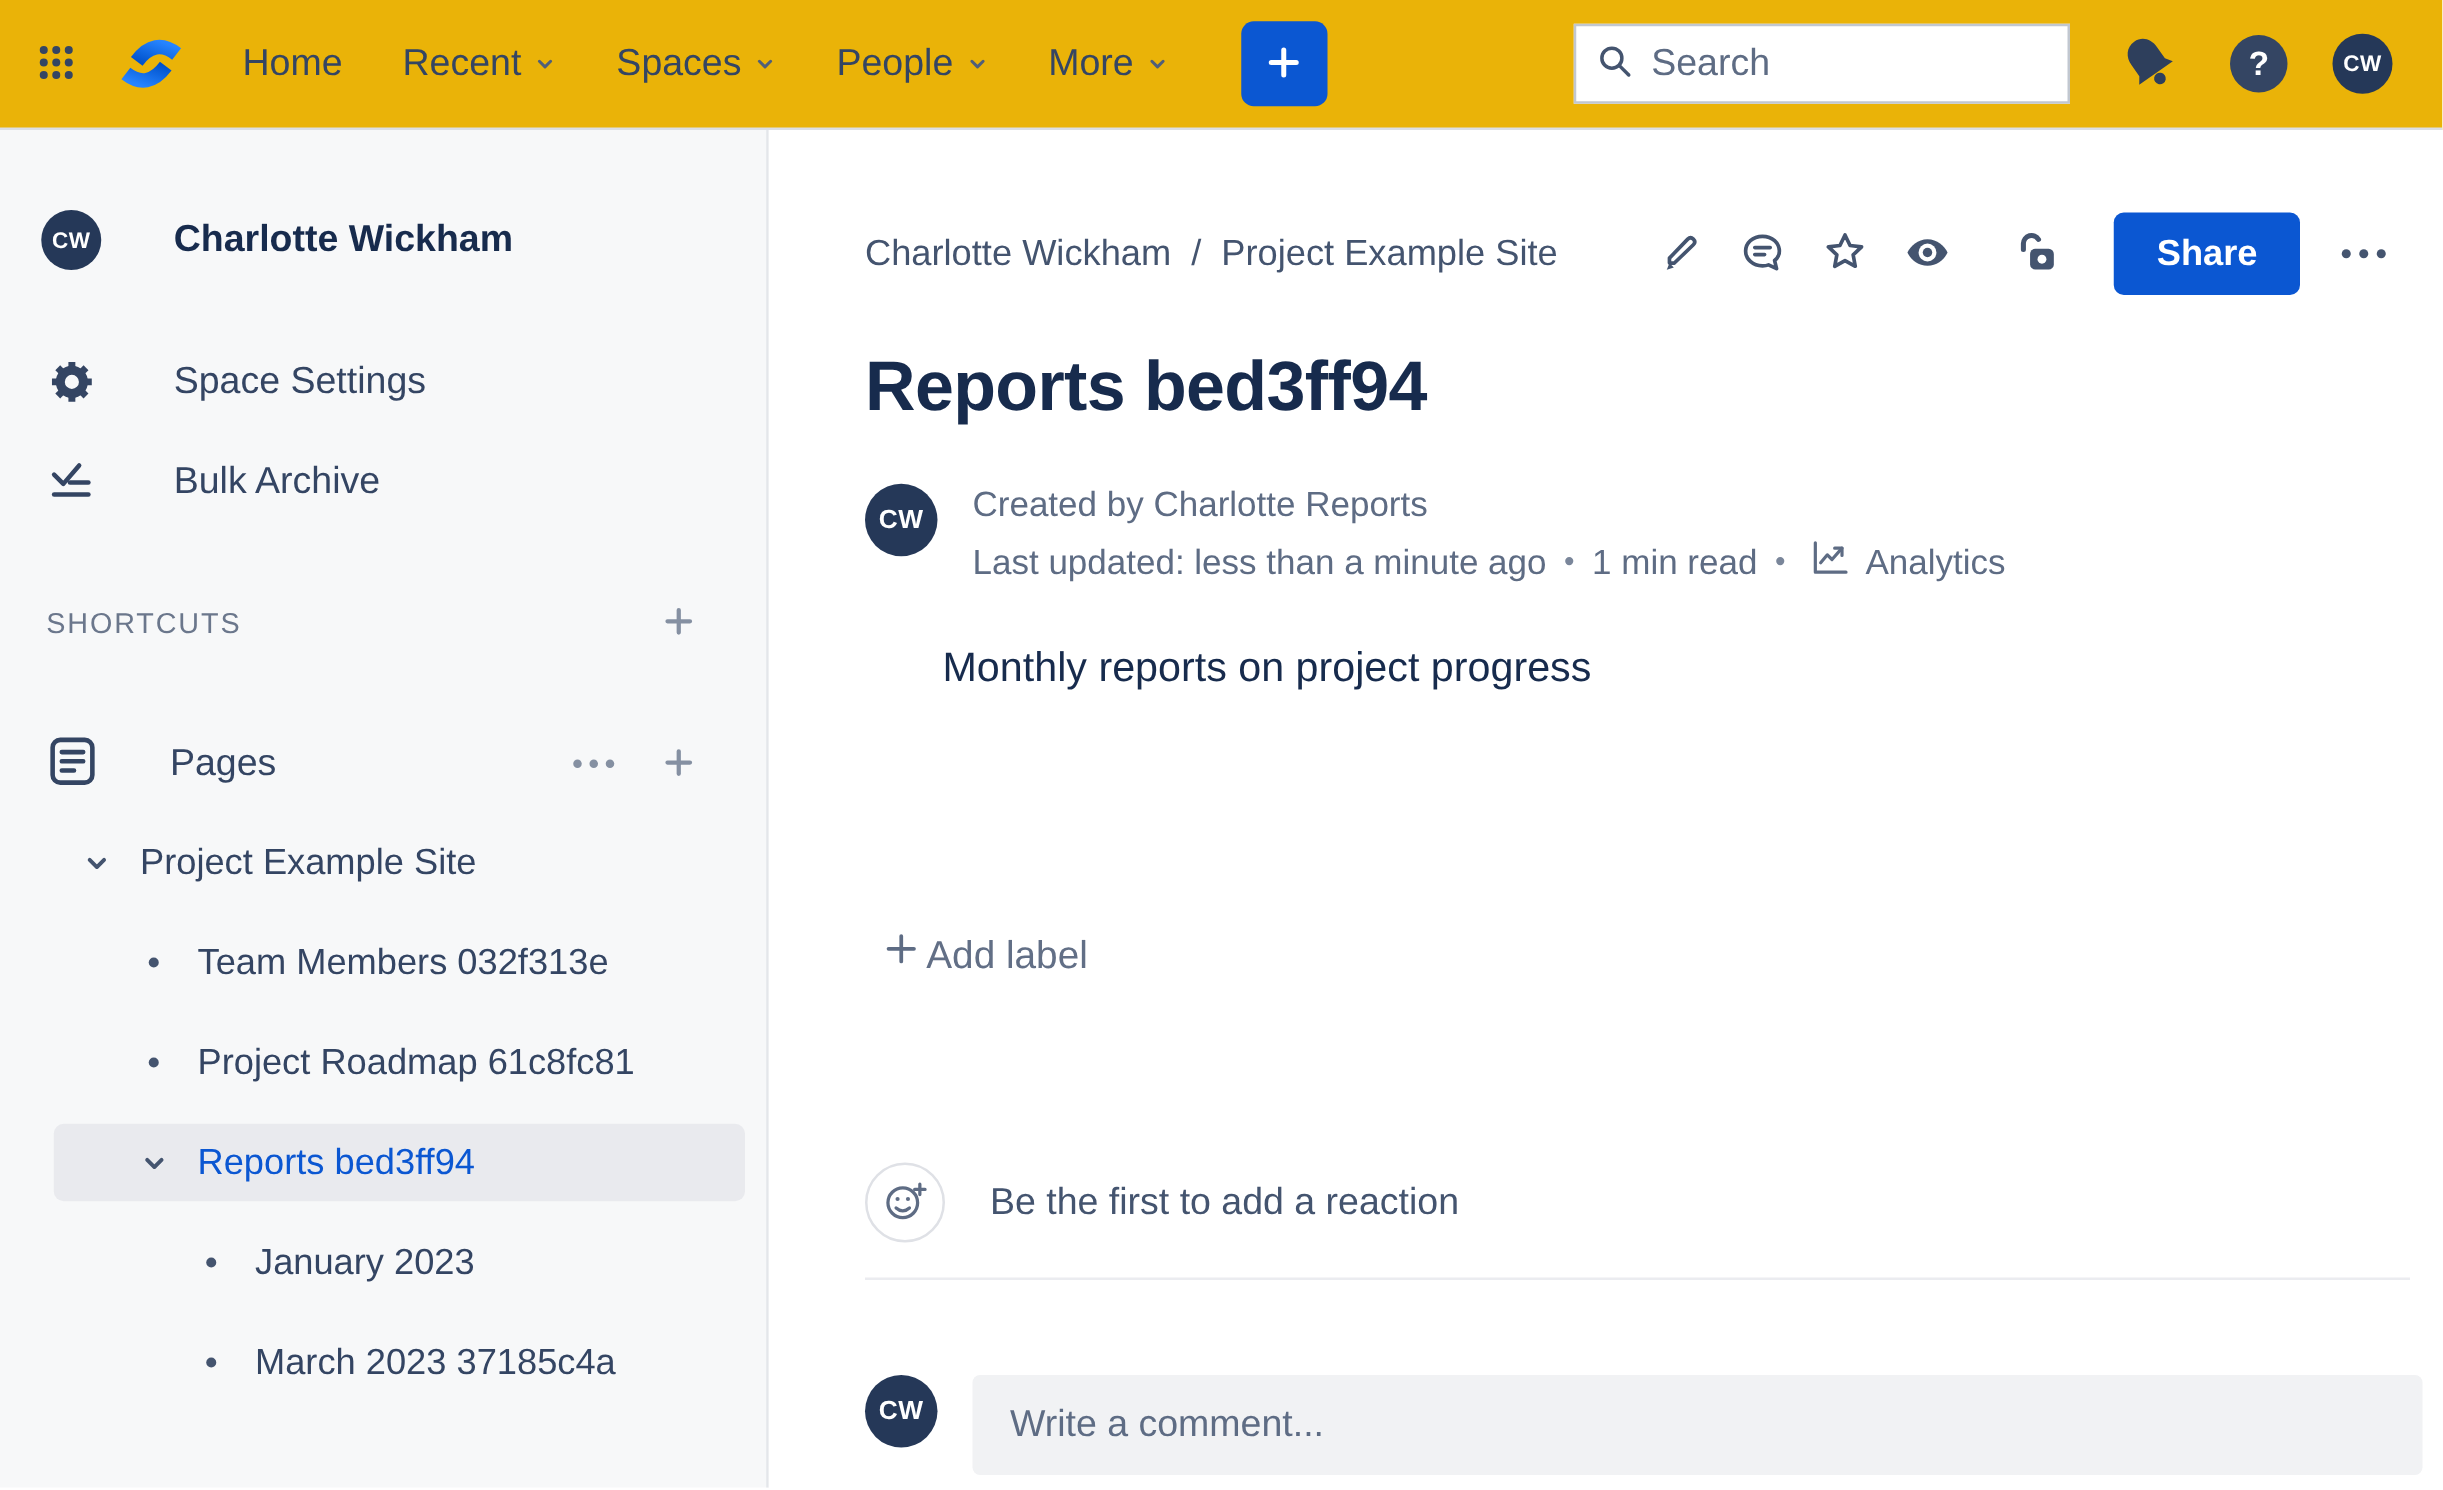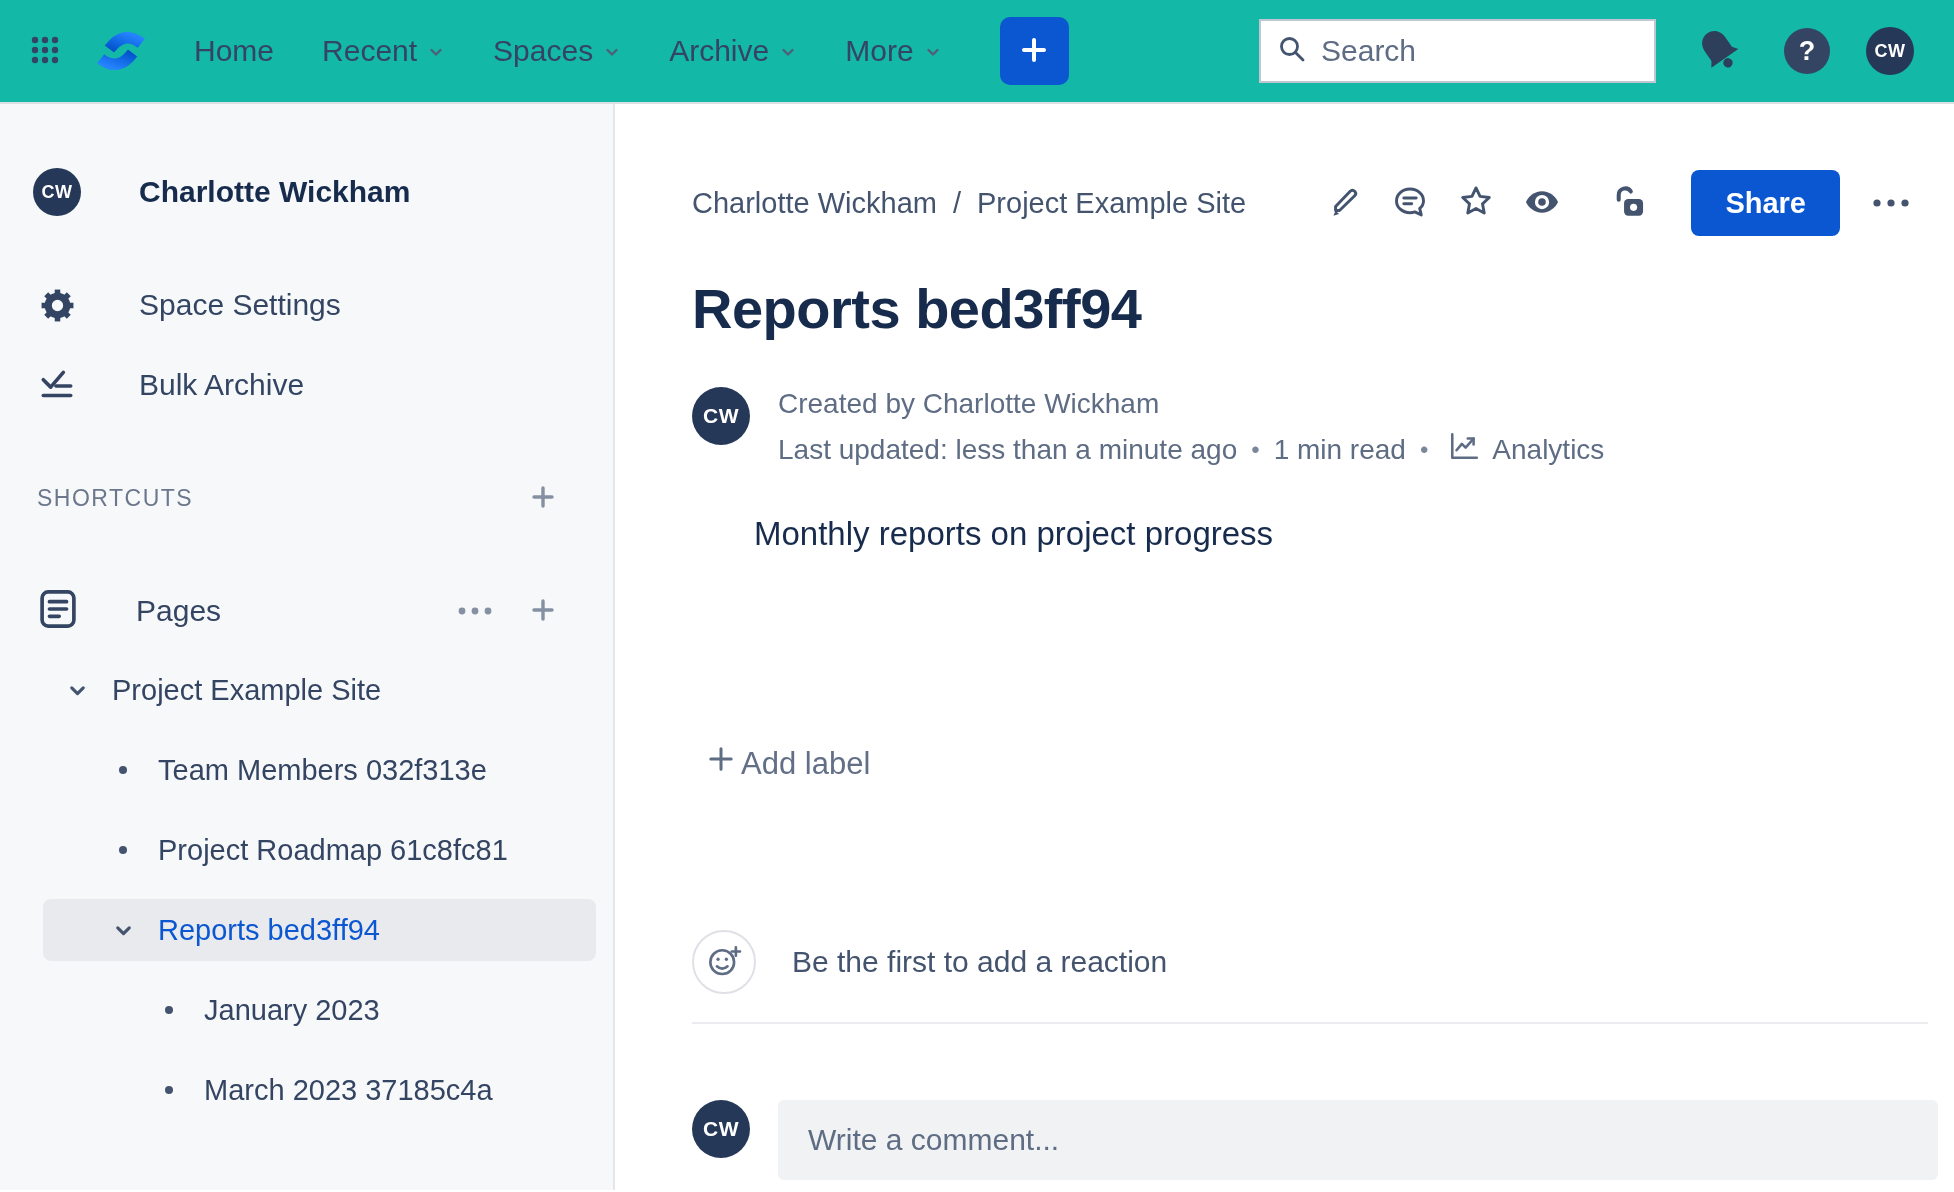--- a/index.html
+++ b/index.html
@@ -1,20 +1,20 @@
 <!DOCTYPE html>
 <html><head>
 <meta charset="utf-8">
 <style>
   * { margin:0; padding:0; box-sizing:border-box; }
   html,body { width:1954px; height:1192px; overflow:hidden; background:#fff;
               font-family:"Liberation Sans", sans-serif; }
 
   
-  .topbar { height:104px; background:#14b8a6; border-bottom:2px solid #DCDFE4;
+  .topbar { height:104px; background:#eab308; border-bottom:2px solid #DCDFE4;
             display:flex; align-items:center; padding:0 40px 0 30px; }
   .icon-btn { display:flex; align-items:center; justify-content:center; cursor:pointer; background:none; border:none; }
   .grid-btn { margin-right:32px; }
   .logo-btn { margin-right:44px; }
   .nav-item { display:flex; align-items:center; gap:10px; margin-right:48px;
               font-size:30px; font-weight:500; color:#344563; cursor:pointer; background:none; border:none;
               font-family:inherit; }
   .create-btn { width:69px; height:68px; border-radius:10px; background:#0B57D2; border:none;
                 display:flex; align-items:center; justify-content:center; margin-left:58px; cursor:pointer; }
   .tb-spacer { flex:1; }
@@ -151,21 +151,21 @@
   </button>
   <button class="nav-item">
     <span>Spaces</span>
     <span>
       <svg width="18" height="18" viewBox="0 0 18 18" fill="none">
           <path d="M4.5 7l4.5 4.5L13.5 7" stroke="#505F79" stroke-width="2.4" stroke-linecap="round" stroke-linejoin="round"></path>
         </svg>
     </span>
   </button>
   <button class="nav-item">
-    <span>Archive</span>
+    <span>People</span>
     <span>
       <svg width="18" height="18" viewBox="0 0 18 18" fill="none">
           <path d="M4.5 7l4.5 4.5L13.5 7" stroke="#505F79" stroke-width="2.4" stroke-linecap="round" stroke-linejoin="round"></path>
         </svg>
     </span>
   </button>
   <button class="nav-item" style="margin-right:0">
     <span>More</span>
     <span>
       <svg width="18" height="18" viewBox="0 0 18 18" fill="none">
@@ -395,21 +395,21 @@
             </svg>
         </span>
       </button>
     </div>
 
     <div class="page-title">Reports bed3ff94</div>
 
     <div class="byline">
       <span class="avatar avatar-58">CW</span>
       <div class="byline-lines">
-        <div class="byl1">Created by Charlotte Wickham</div>
+        <div class="byl1">Created by Charlotte Reports</div>
         <div class="byl2">
           <span>Last updated: less than a minute ago</span>
           <span class="byl-sep">•</span>
           <span>1 min read</span>
           <span class="byl-sep">•</span>
           <span class="analytics-link">
             <span>
               <svg width="32" height="32" viewBox="0 0 30 30" fill="none" stroke="#5E6C84" stroke-width="2.4" stroke-linecap="round" stroke-linejoin="round">
                 <path d="M4 4V26H27"></path>
                 <path d="M8 19L13 13L16.5 16.5L24 8"></path>

